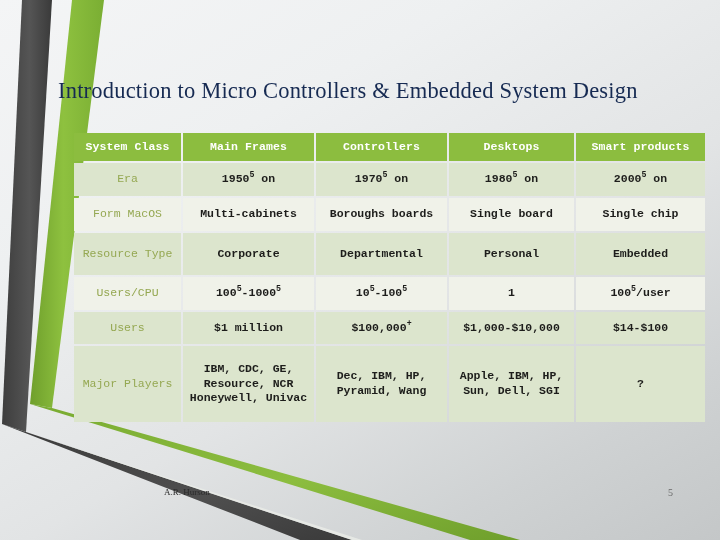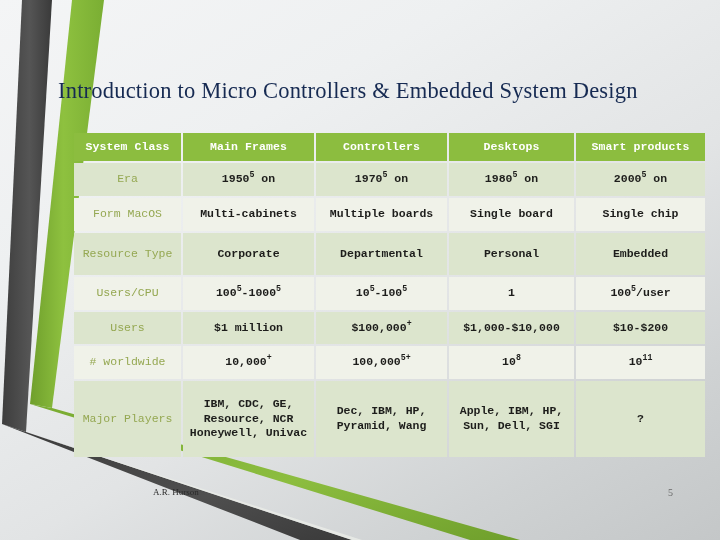--- a/index.html
+++ b/index.html
@@ -85,21 +85,21 @@
   
   col.c0 { width: 107px; }
   col.c1 { width: 131px; }
   col.c2 { width: 131px; }
   col.c3 { width: 125px; }
   col.c4 { width: 129px; }
 
   
   #author {
     position: absolute;
-    left: 153px;
+    left: 164px;
     top: 487px;
     font-family: "Liberation Serif", serif;
     font-size: 9px;
     color: #2a2a2a;
   }
   #slideno {
     position: absolute;
     left: 668px;
     top: 487px;
     font-family: "Liberation Serif", serif;
@@ -171,21 +171,21 @@
           <tr class="band-a" style="height: 33px; margin-left: 41px;">
             <td class="rowhead">Era</td>
             <td class="cell">1950<sup>5</sup> on</td>
             <td class="cell">1970<sup>5</sup> on</td>
             <td class="cell">1980<sup>5</sup> on</td>
             <td class="cell">2000<sup>5</sup> on</td>
           </tr>
           <tr class="band-b" style="height: 33px;">
             <td class="rowhead">Form MacOS</td>
             <td class="cell">Multi-cabinets</td>
-            <td class="cell">Multiple boards</td>
+            <td class="cell">Boroughs boards</td>
             <td class="cell">Single board</td>
             <td class="cell">Single chip</td>
           </tr>
           <tr class="band-a" style="height: 42px;">
             <td class="rowhead">Resource Type</td>
             <td class="cell">Corporate</td>
             <td class="cell">Departmental</td>
             <td class="cell">Personal</td>
             <td class="cell">Embedded</td>
           </tr>
@@ -194,28 +194,21 @@
             <td class="cell">100<sup>5</sup>-1000<sup>5</sup></td>
             <td class="cell">10<sup>5</sup>-100<sup>5</sup></td>
             <td class="cell">1</td>
             <td class="cell">100<sup>5</sup>/user</td>
           </tr>
           <tr class="band-a" style="height: 32px;">
             <td class="rowhead">Users</td>
             <td class="cell">$1 million</td>
             <td class="cell">$100,000<sup>+</sup></td>
             <td class="cell">$1,000-$10,000</td>
-            <td class="cell">$10-$200</td>
-          </tr>
-          <tr class="band-b" style="height: 33px;">
-            <td class="rowhead"># worldwide</td>
-            <td class="cell">10,000<sup>+</sup></td>
-            <td class="cell">100,000<sup>5+</sup></td>
-            <td class="cell">10<sup>8</sup></td>
-            <td class="cell">10<sup>11</sup></td>
+            <td class="cell">$14-$100</td>
           </tr>
           <tr class="band-a" style="height: 76px;">
             <td class="rowhead">Major Players</td>
             <td class="cell">IBM, CDC, GE, Resource, NCR Honeywell, Univac</td>
             <td class="cell">Dec, IBM, HP, Pyramid, Wang</td>
             <td class="cell">Apple, IBM, HP, Sun, Dell, SGI</td>
             <td class="cell">?</td>
           </tr>
         </tbody>
     </table>

